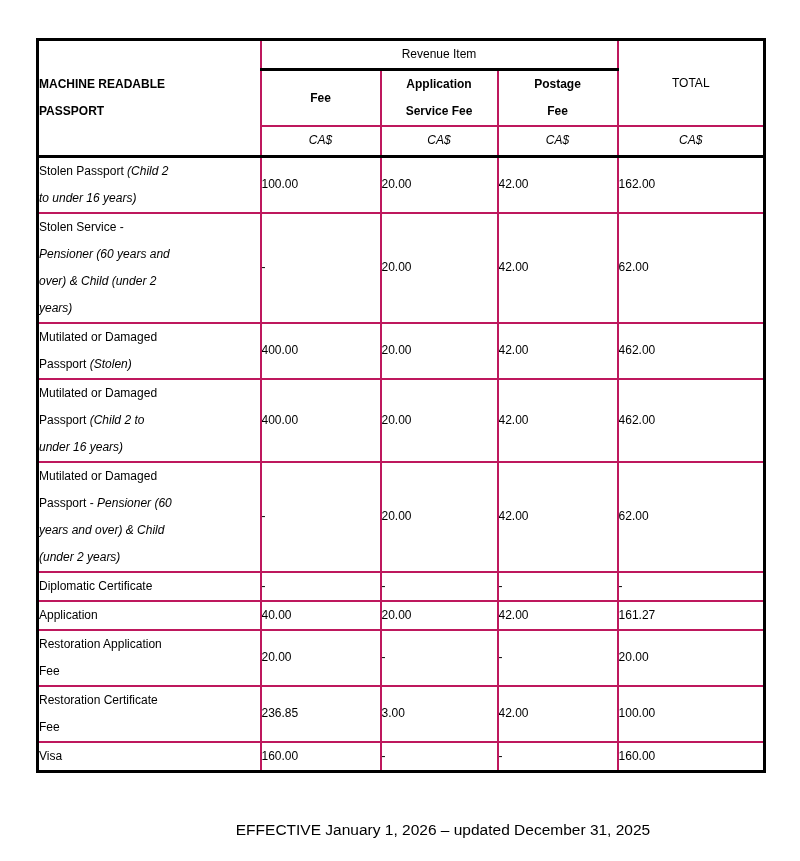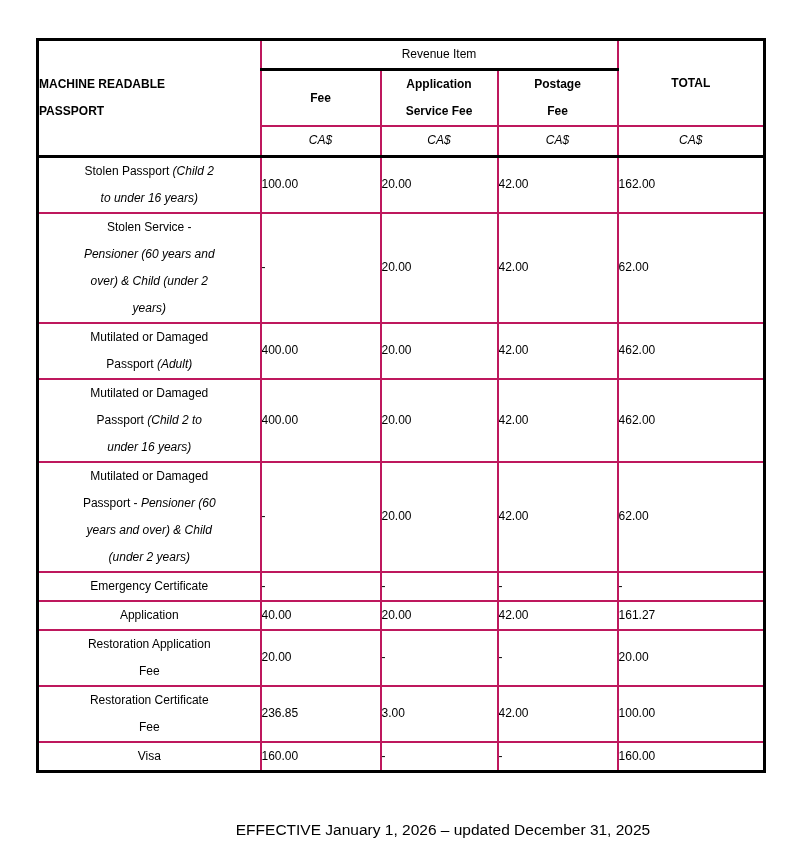--- a/index.html
+++ b/index.html
@@ -30,37 +30,37 @@
     font-size: 17px;
     text-align: left;
     white-space: pre-line;
     border-bottom: 3px solid #000000 !important;
   }
   .group-hdr {
     text-align: center;
     border-bottom: 3px solid #000000 !important;
   }
   .total-hdr {
-    font-weight: bold;
+    font-weight: normal;
     font-size: 17px;
     text-align: center;
   }
   .col-hdr {
     font-weight: bold;
     text-align: center;
     white-space: pre-line;
   }
   .cur {
     font-style: italic;
     text-align: center;
     border-bottom: 3px solid #000000 !important;
     margin-left: 32px;
   }
   .label-cell {
-    text-align: center;
+    text-align: left;
     white-space: pre-line;
     padding: 0 3px;
   }
   .num {
     text-align: left;
     padding-right: 10px;
   }
   .it { font-style: italic; }
   .footer-note {
     position: absolute;
@@ -117,21 +117,21 @@
 </span><span class="it">Pensioner (60 years and
 over) &amp; Child (under 2
 years)</span></td>
       <td class="num">-</td>
       <td class="num">20.00</td>
       <td class="num">42.00</td>
       <td class="num">62.00</td>
     </tr>
     <tr style="height:50px">
       <td class="label-cell"><span>Mutilated or Damaged
-Passport </span><span class="it">(Adult)</span></td>
+Passport </span><span class="it">(Stolen)</span></td>
       <td class="num">400.00</td>
       <td class="num">20.00</td>
       <td class="num">42.00</td>
       <td class="num">462.00</td>
     </tr>
     <tr style="height:82px">
       <td class="label-cell"><span>Mutilated or Damaged
 Passport </span><span class="it">(Child 2 to
 under 16 years)</span></td>
       <td class="num">400.00</td>
@@ -143,21 +143,21 @@
       <td class="label-cell"><span>Mutilated or Damaged
 Passport - </span><span class="it">Pensioner (60
 years and over) &amp; Child
 (under 2 years)</span></td>
       <td class="num">-</td>
       <td class="num">20.00</td>
       <td class="num">42.00</td>
       <td class="num">62.00</td>
     </tr>
     <tr style="height:28px">
-      <td class="label-cell"><span>Emergency Certificate</span></td>
+      <td class="label-cell"><span>Diplomatic Certificate</span></td>
       <td class="num">-</td>
       <td class="num">-</td>
       <td class="num">-</td>
       <td class="num">-</td>
     </tr>
     <tr style="height:28px">
       <td class="label-cell"><span>Application</span></td>
       <td class="num">40.00</td>
       <td class="num">20.00</td>
       <td class="num">42.00</td>

